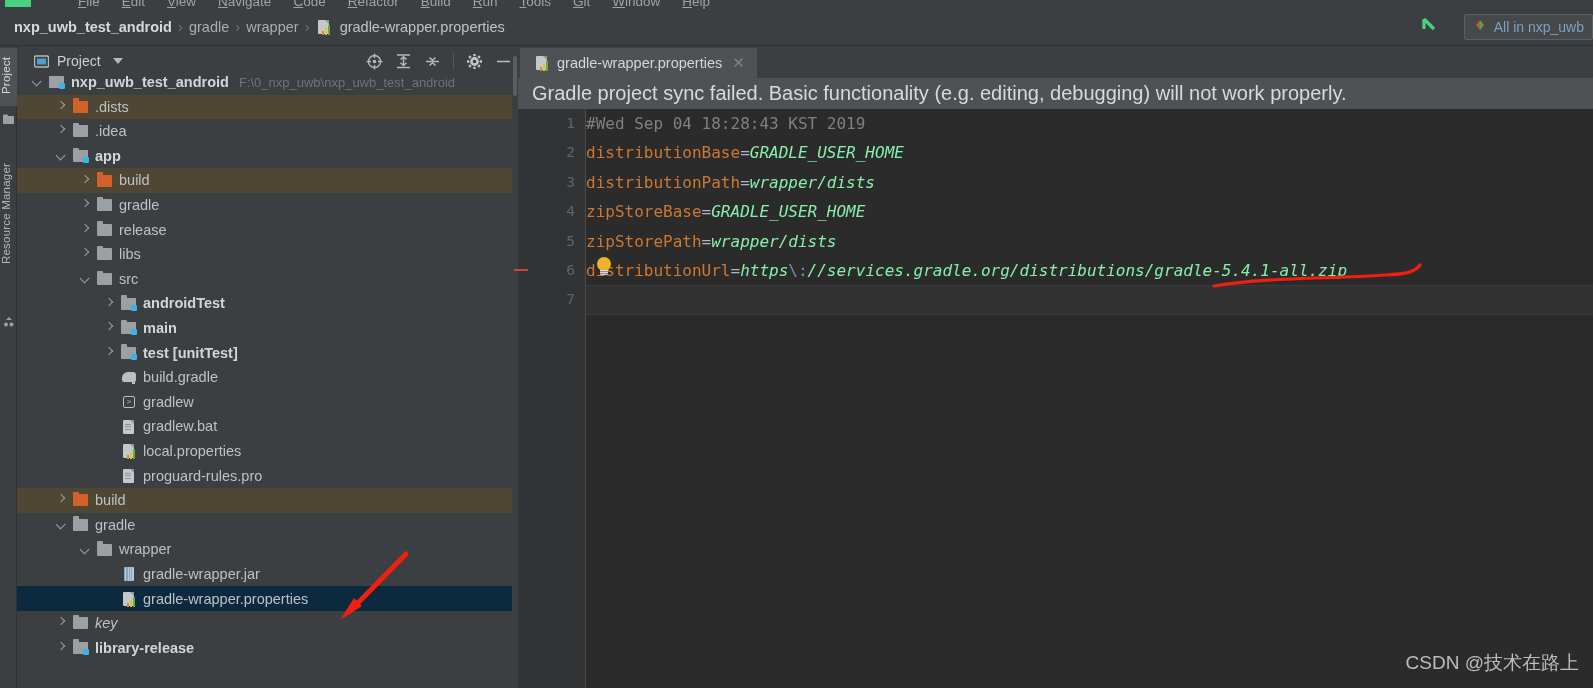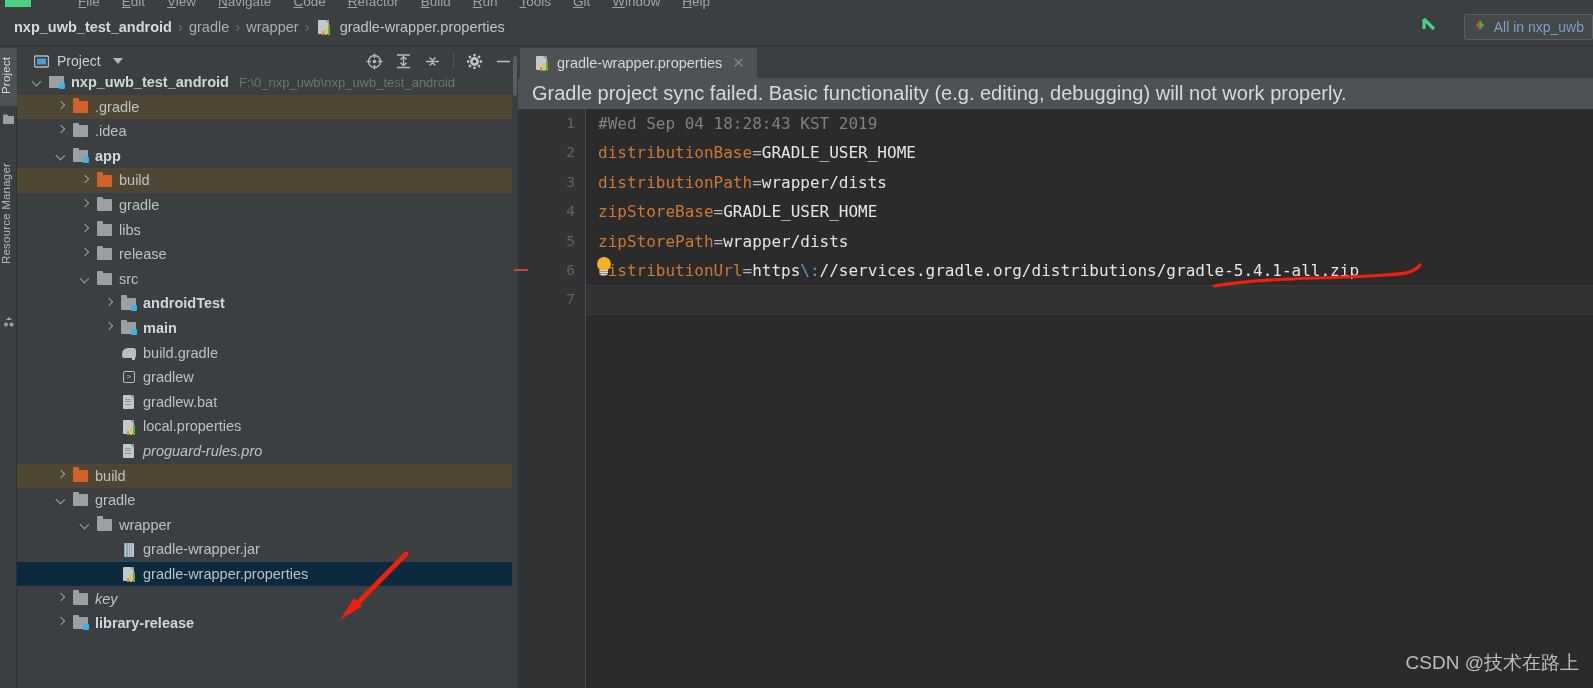--- a/index.html
+++ b/index.html
@@ -228,28 +228,28 @@
     font-family: "DejaVu Sans Mono", monospace; font-size: 14.5px; color: #606366;
   }
   .gutter-redtick {
     position: absolute; left: -4px; width: 14px; height: 2px; background: #c8463c;
   }
   .codelines {
     position: absolute; left: 68px; top: 0; right: 0; height: 579px;
     font-family: "DejaVu Sans Mono", monospace; font-size: 16px;
     white-space: pre;
   }
-  .cline { position: absolute; left: 12px; height: 29.4px; line-height: 29.4px; }
+  .cline { position: absolute; left: 0; height: 29.4px; line-height: 29.4px; }
   .currentline {
     position: absolute; left: 68px; right: 0; height: 29.4px;
     background: #323232; border-top: 1px solid #3a3a3a; border-bottom: 1px solid #3a3a3a;
   }
   .c-comment { color: #808080; }
   .c-key { color: #cc7832; }
-  .c-val { color: #e5e5e5; }
+  .c-val { color: #86efac; font-style: italic; }
   .c-eq  { color: #a9b7c6; }
   .c-esc { color: #6897bb; }
 
   .bulb {
     position: absolute; width: 17px; height: 19px;
   }
   .bulb .glass {
     position: absolute; left: 1px; top: 0; width: 14px; height: 14px;
     background: #f2b12a; border-radius: 50%;
   }
@@ -416,21 +416,21 @@
             <span class="f-mod"></span>
           </span>
           <span class="label bold">nxp_uwb_test_android</span>
           <span class="rowpath">F:\0_nxp_uwb\nxp_uwb_test_android</span>
         </div>
         <div class="row excluded" style="padding-left: 38px;">
           <span class="arrow right" style="margin-right: 6px;"></span>
           <span class="icon">
             <span class="f-orange"></span>
           </span>
-          <span class="label">.gradle</span>
+          <span class="label">.dists</span>
         </div>
         <div class="row" style="padding-left: 38px;">
           <span class="arrow right" style="margin-right: 6px;"></span>
           <span class="icon">
             <span class="f-grey"></span>
           </span>
           <span class="label">.idea</span>
         </div>
         <div class="row" style="padding-left: 38px;">
           <span class="arrow down" style="margin-right: 6px;"></span>
@@ -451,28 +451,28 @@
           <span class="icon">
             <span class="f-grey"></span>
           </span>
           <span class="label">gradle</span>
         </div>
         <div class="row" style="padding-left: 62px;">
           <span class="arrow right" style="margin-right: 6px;"></span>
           <span class="icon">
             <span class="f-grey"></span>
           </span>
+          <span class="label">release</span>
+        </div>
+        <div class="row" style="padding-left: 62px;">
+          <span class="arrow right" style="margin-right: 6px;"></span>
+          <span class="icon">
+            <span class="f-grey"></span>
+          </span>
           <span class="label">libs</span>
-        </div>
-        <div class="row" style="padding-left: 62px;">
-          <span class="arrow right" style="margin-right: 6px;"></span>
-          <span class="icon">
-            <span class="f-grey"></span>
-          </span>
-          <span class="label">release</span>
         </div>
         <div class="row" style="padding-left: 62px;">
           <span class="arrow down" style="margin-right: 6px;"></span>
           <span class="icon">
             <span class="f-grey"></span>
           </span>
           <span class="label">src</span>
         </div>
         <div class="row" style="padding-left: 86px;">
           <span class="arrow right" style="margin-right: 6px;"></span>
@@ -482,20 +482,27 @@
           <span class="label bold">androidTest</span>
         </div>
         <div class="row" style="padding-left: 86px;">
           <span class="arrow right" style="margin-right: 6px;"></span>
           <span class="icon">
             <span class="f-mod"></span>
           </span>
           <span class="label bold">main</span>
         </div>
         <div class="row" style="padding-left: 86px;">
+          <span class="arrow right" style="margin-right: 6px;"></span>
+          <span class="icon">
+            <span class="f-mod"></span>
+          </span>
+          <span class="label bold">test [unitTest]</span>
+        </div>
+        <div class="row" style="padding-left: 86px;">
           <span class="arrow" style="margin-right: 6px;"></span>
           <span class="icon">
             <span class="gradle-elephant"></span>
           </span>
           <span class="label">build.gradle</span>
         </div>
         <div class="row" style="padding-left: 86px;">
           <span class="arrow" style="margin-right: 6px;"></span>
           <span class="icon">
             <span class="sh-icon">&gt;</span>
@@ -515,21 +522,21 @@
           <span class="icon">
             <span class="doc"></span>
             <span class="props-bars">
               <i></i>
               <i></i>
               <i></i>
             </span>
           </span>
           <span class="label">local.properties</span>
         </div>
-        <div class="row" style="padding-left: 86px; font-style: italic;">
+        <div class="row" style="padding-left: 86px;">
           <span class="arrow" style="margin-right: 6px;"></span>
           <span class="icon">
             <span class="doc"></span>
             <span class="doc-lines"></span>
           </span>
           <span class="label">proguard-rules.pro</span>
         </div>
         <div class="row excluded" style="padding-left: 38px;">
           <span class="arrow right" style="margin-right: 6px;"></span>
           <span class="icon">

